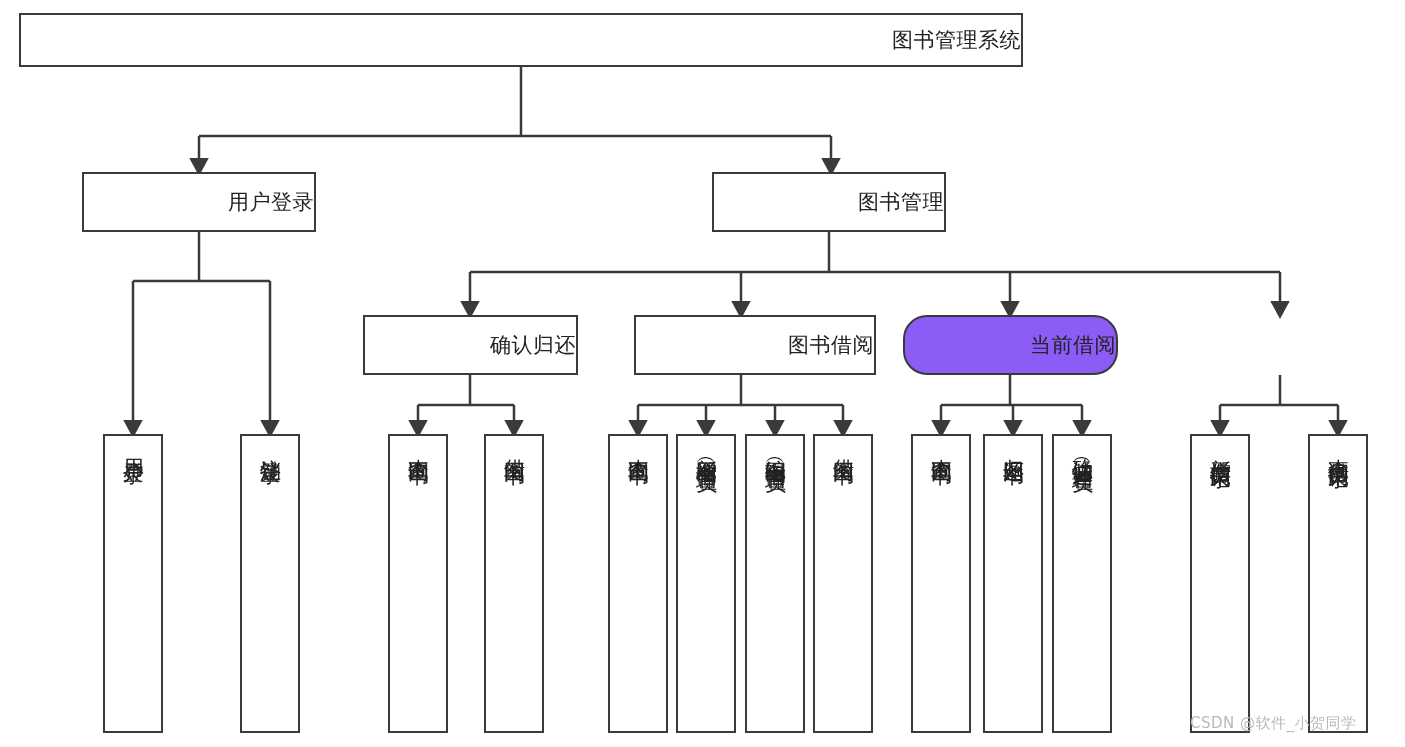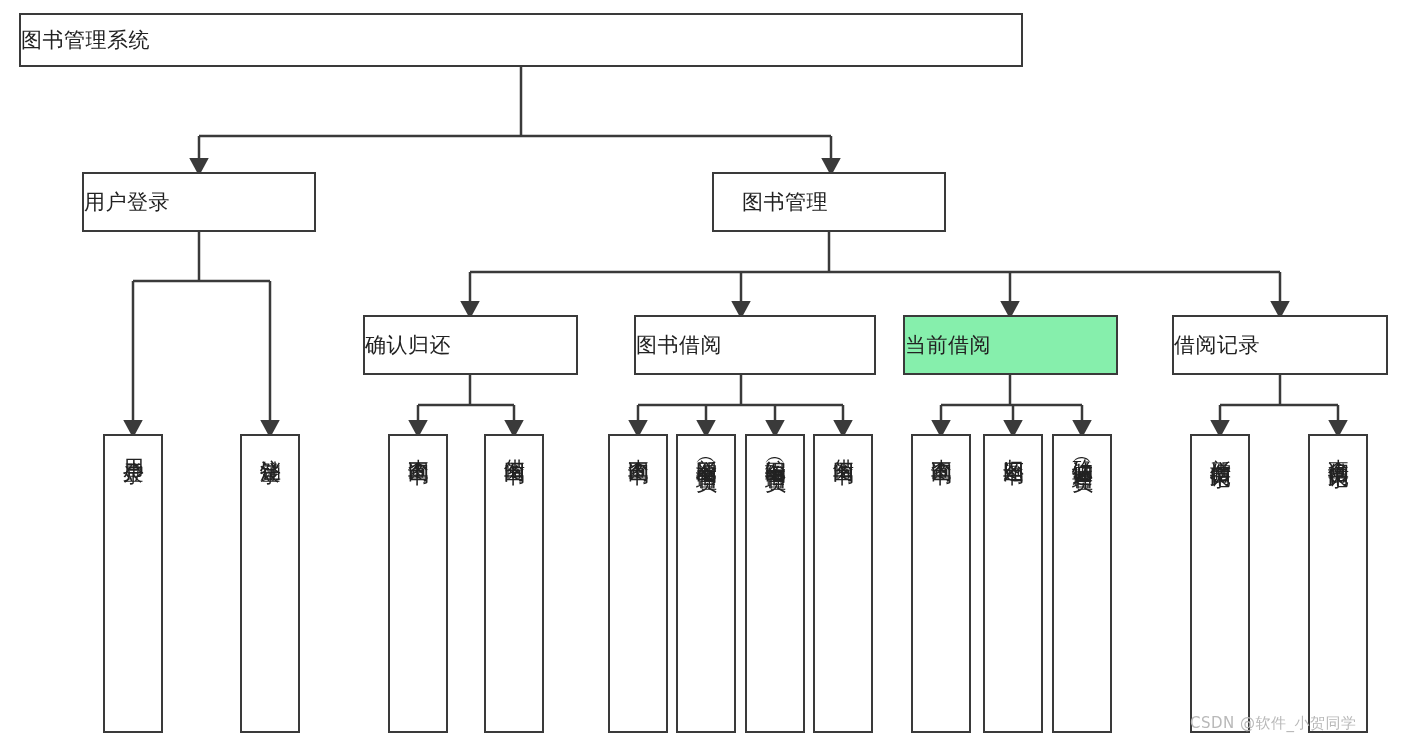--- a/index.html
+++ b/index.html
@@ -27,21 +27,21 @@
     height: 747px;
     pointer-events: none;
   }
   .node {
     position: absolute;
     box-sizing: border-box;
     background: #ffffff;
     border: 2.5px solid #3a3a3a;
     display: flex;
     align-items: center;
-    justify-content: flex-start;
+    justify-content: flex-end;
     z-index: 2;
   }
   .node-label {
     font-size: 21px;
     line-height: 1.18;
     color: #222222;
     letter-spacing: 0.5px;
     white-space: nowrap;
     text-align: center;
   }
@@ -133,25 +133,22 @@
   <div class="node" style="left: 712px; top: 172px; width: 234px; height: 60px; border-color: rgb(58, 58, 58); background: rgb(255, 255, 255); padding-left: 28px;">
     <span class="node-label" style="color: rgb(34, 34, 34);">图书管理</span>
   </div>
 
   <div class="node" style="left: 363px; top: 315px; width: 215px; height: 60px; border-color: rgb(58, 58, 58); background: rgb(255, 255, 255);">
     <span class="node-label" style="color: rgb(34, 34, 34);">确认归还</span>
   </div>
   <div class="node" style="left: 634px; top: 315px; width: 242px; height: 60px; border-color: rgb(58, 58, 58); background: rgb(255, 255, 255);">
     <span class="node-label" style="color: rgb(34, 34, 34);">图书借阅</span>
   </div>
-  <div class="node" style="left: 903px; top: 315px; width: 215px; height: 60px; border-color: rgb(58, 58, 58); background: #86efac;">
+  <div class="node" style="left: 903px; top: 315px; width: 215px; height: 60px; border-color: rgb(58, 58, 58); background: #8b5cf6; border-radius: 24px;">
     <span class="node-label" style="color: rgb(34, 34, 34);">当前借阅</span>
-  </div>
-  <div class="node" style="left: 1172px; top: 315px; width: 216px; height: 60px; border-color: rgb(58, 58, 58); background: rgb(255, 255, 255);">
-    <span class="node-label" style="color: rgb(34, 34, 34);">借阅记录</span>
   </div>
 
   <div class="node leaf" style="left: 103px; top: 434px; width: 60px; height: 299px; border-color: rgb(58, 58, 58); background: rgb(255, 255, 255);">
     <span class="node-label" style="color: rgb(34, 34, 34);">用户登录</span>
   </div>
   <div class="node leaf" style="left: 240px; top: 434px; width: 60px; height: 299px; border-color: rgb(58, 58, 58); background: rgb(255, 255, 255);">
     <span class="node-label" style="color: rgb(34, 34, 34);">注销登录</span>
   </div>
   <div class="node leaf" style="left: 388px; top: 434px; width: 60px; height: 299px; border-color: rgb(58, 58, 58); background: rgb(255, 255, 255);">
     <span class="node-label" style="color: rgb(34, 34, 34);">查询图书</span>

